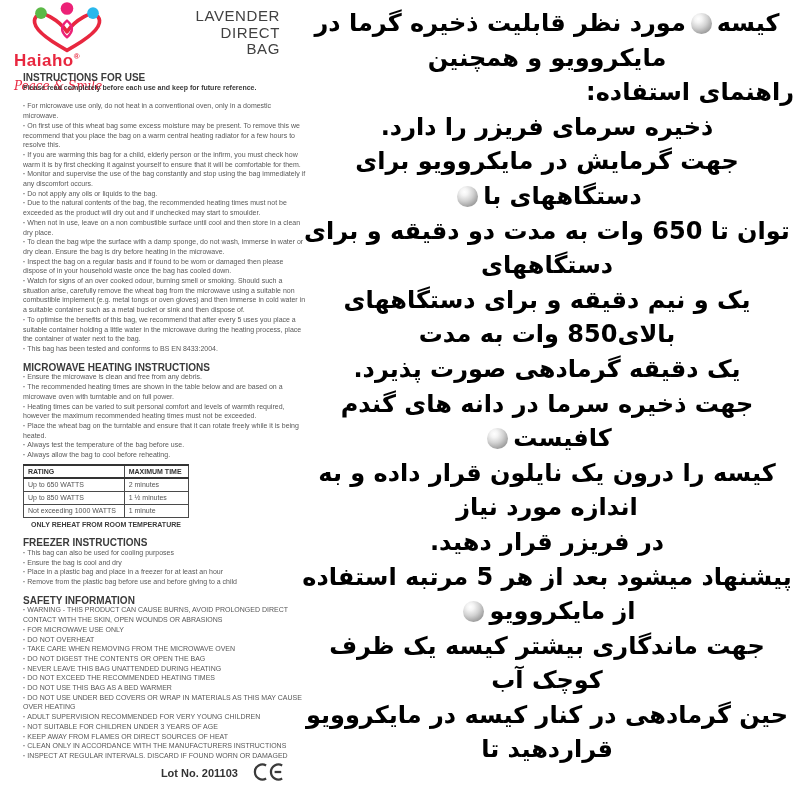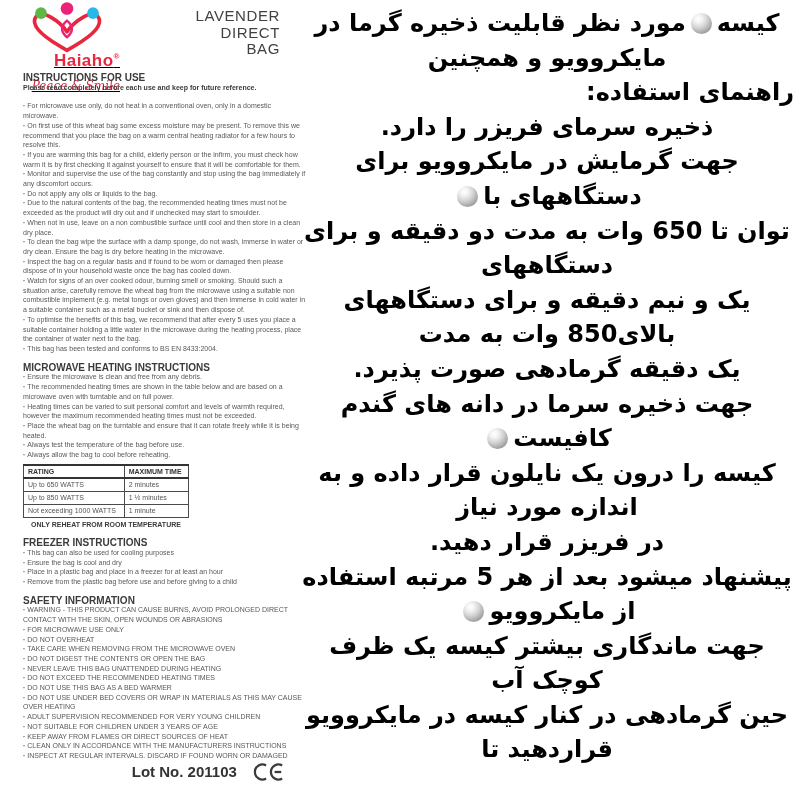--- a/index.html
+++ b/index.html
@@ -1,21 +1,21 @@
 <!DOCTYPE html>
 <html><head>
 <meta charset="utf-8">
 <style>
   html,body{margin:0;padding:0;}
   body{width:800px;height:800px;background:#ffffff;overflow:hidden;position:relative;
        font-family:"Liberation Sans",sans-serif;}
   .page{position:absolute;inset:0;}
 
   
-  .logo{position:absolute;left:14px;top:2px;width:106px;text-align:right;text-decoration:underline;}
+  .logo{position:absolute;left:14px;top:2px;width:106px;text-align:left;}
   .logo svg{display:block;margin:0 auto;}
   .brand-line{color:#e8273f;font-weight:bold;font-size:17px;letter-spacing:.5px;line-height:1;margin-top:-2px;}
   .brand-line sup{font-size:8px;}
   .tagline{color:#e8273f;font-size:12px;font-style:italic;font-family:"DejaVu Serif",serif;margin-top:10px;}
 
   
   .title{position:absolute;left:150px;top:8px;width:130px;text-align:right;
          font-size:15px;line-height:16.5px;color:#414141;letter-spacing:.6px;}
 
   
@@ -28,21 +28,21 @@
   .encol li::before{content:"· ";font-weight:bold;color:#585858;}
 
   
   table.heat{border-collapse:collapse;margin-top:4px;width:166px;font-size:7px;color:#555;}
   table.heat th,table.heat td{border:1px solid #4a4a4a;padding:1px 4px;text-align:left;height:9px;}
   table.heat th{font-weight:bold;color:#333;border-top:2px solid #333;border-bottom:2px solid #333;}
   .tfoot{width:166px;text-align:center;font-weight:bold;color:#3b3b3b;font-size:7px;margin-top:2px;}
 
   
   .lotrow{position:absolute;left:23px;top:763px;width:262px;text-align:right;
-          font-weight:bold;font-size:15px;color:#333;}
+          font-weight:bold;font-size:11px;color:#333;}
   .lotrow svg{vertical-align:-4px;margin-left:10px;}
 
   
   .facol{position:absolute;left:300px;top:6px;width:494px;direction:rtl;
          font-family:"DejaVu Sans",sans-serif;font-weight:bold;color:#000;
          font-size:24px;line-height:34.6px;text-align:center;}
   .fa-heading{text-align:right;}
   .pearl{display:inline-block;width:21px;height:21px;border-radius:50%;vertical-align:-3px;margin:0 5px;
          background:radial-gradient(circle at 35% 28%, #ffffff 0%, #f4f4f4 18%, #d2d2d2 45%, #a0a0a0 74%, #8a8a8a 100%);}
 </style>

